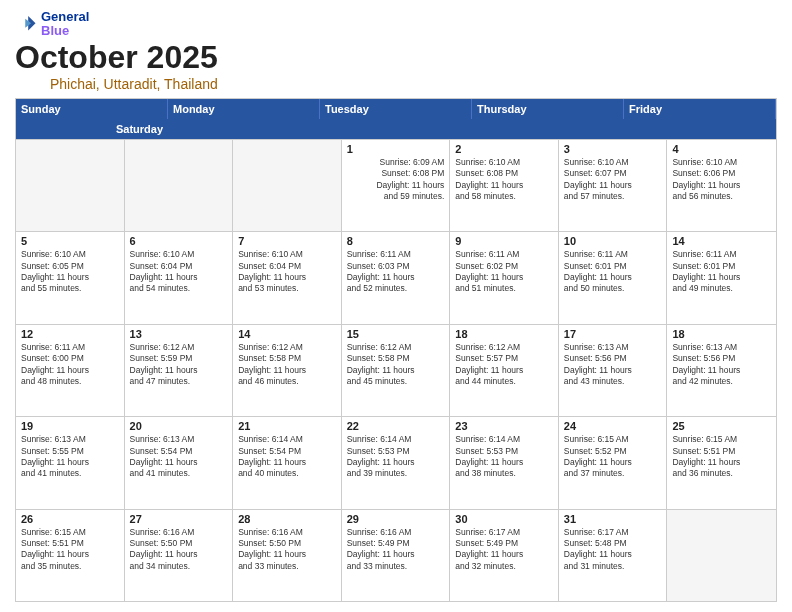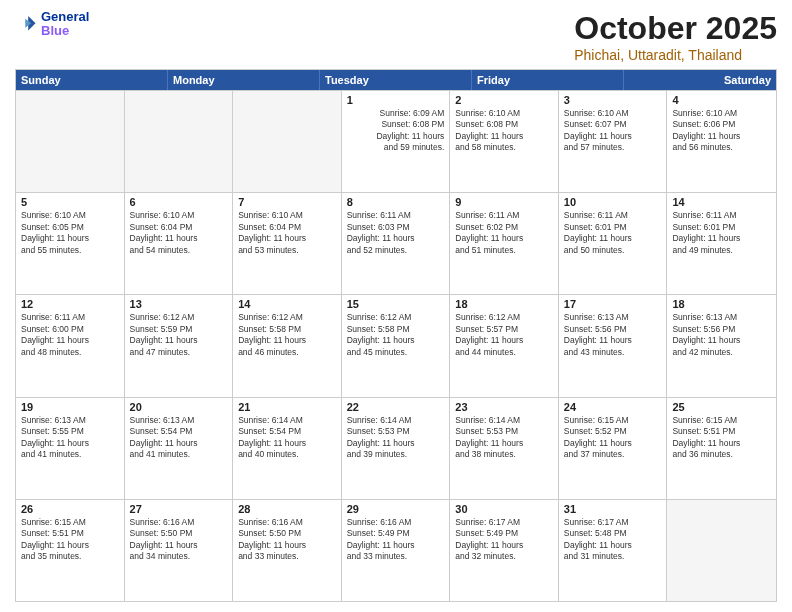--- a/index.html
+++ b/index.html
@@ -15,32 +15,33 @@
       height: 612px;
       padding: 10px 15px;
       display: flex;
       flex-direction: column;
     }
     .header {
       display: flex;
       align-items: flex-start;
       justify-content: space-between;
       margin-bottom: 6px;
+      flex-direction: column;
     }
     .logo {
       display: flex;
       align-items: center;
       gap: 4px;
     }
     .logo-icon {
       width: 22px;
       height: 22px;
     }
     .title-block {
-      text-align: left;
+      text-align: right;
     }
     .month-title {
       font-size: 32px;
       font-weight: bold;
       color: #222;
     }
     .subtitle {
       font-size: 14px;
       color: #a16207;
     }
@@ -116,20 +117,21 @@
       <div class="month-title">October 2025</div>
       <div class="subtitle">Phichai, Uttaradit, Thailand</div>
     </div>
   </div>
 
   <div class="calendar">
     <div class="cal-header">
       <div class="cal-header-cell">Sunday</div>
       <div class="cal-header-cell">Monday</div>
       <div class="cal-header-cell">Tuesday</div>
+      <div class="cal-header-cell">Thursday</div>
       <div class="cal-header-cell">Friday</div>
       <div class="cal-header-cell">Saturday</div>
     </div>
     <div class="cal-body" id="cal-body">
     <div class="cal-row">
           <div class="cal-cell empty"></div>
           <div class="cal-cell empty"></div>
           <div class="cal-cell empty"></div>
           <div class="cal-cell">
             <div class="day-number">1</div>

